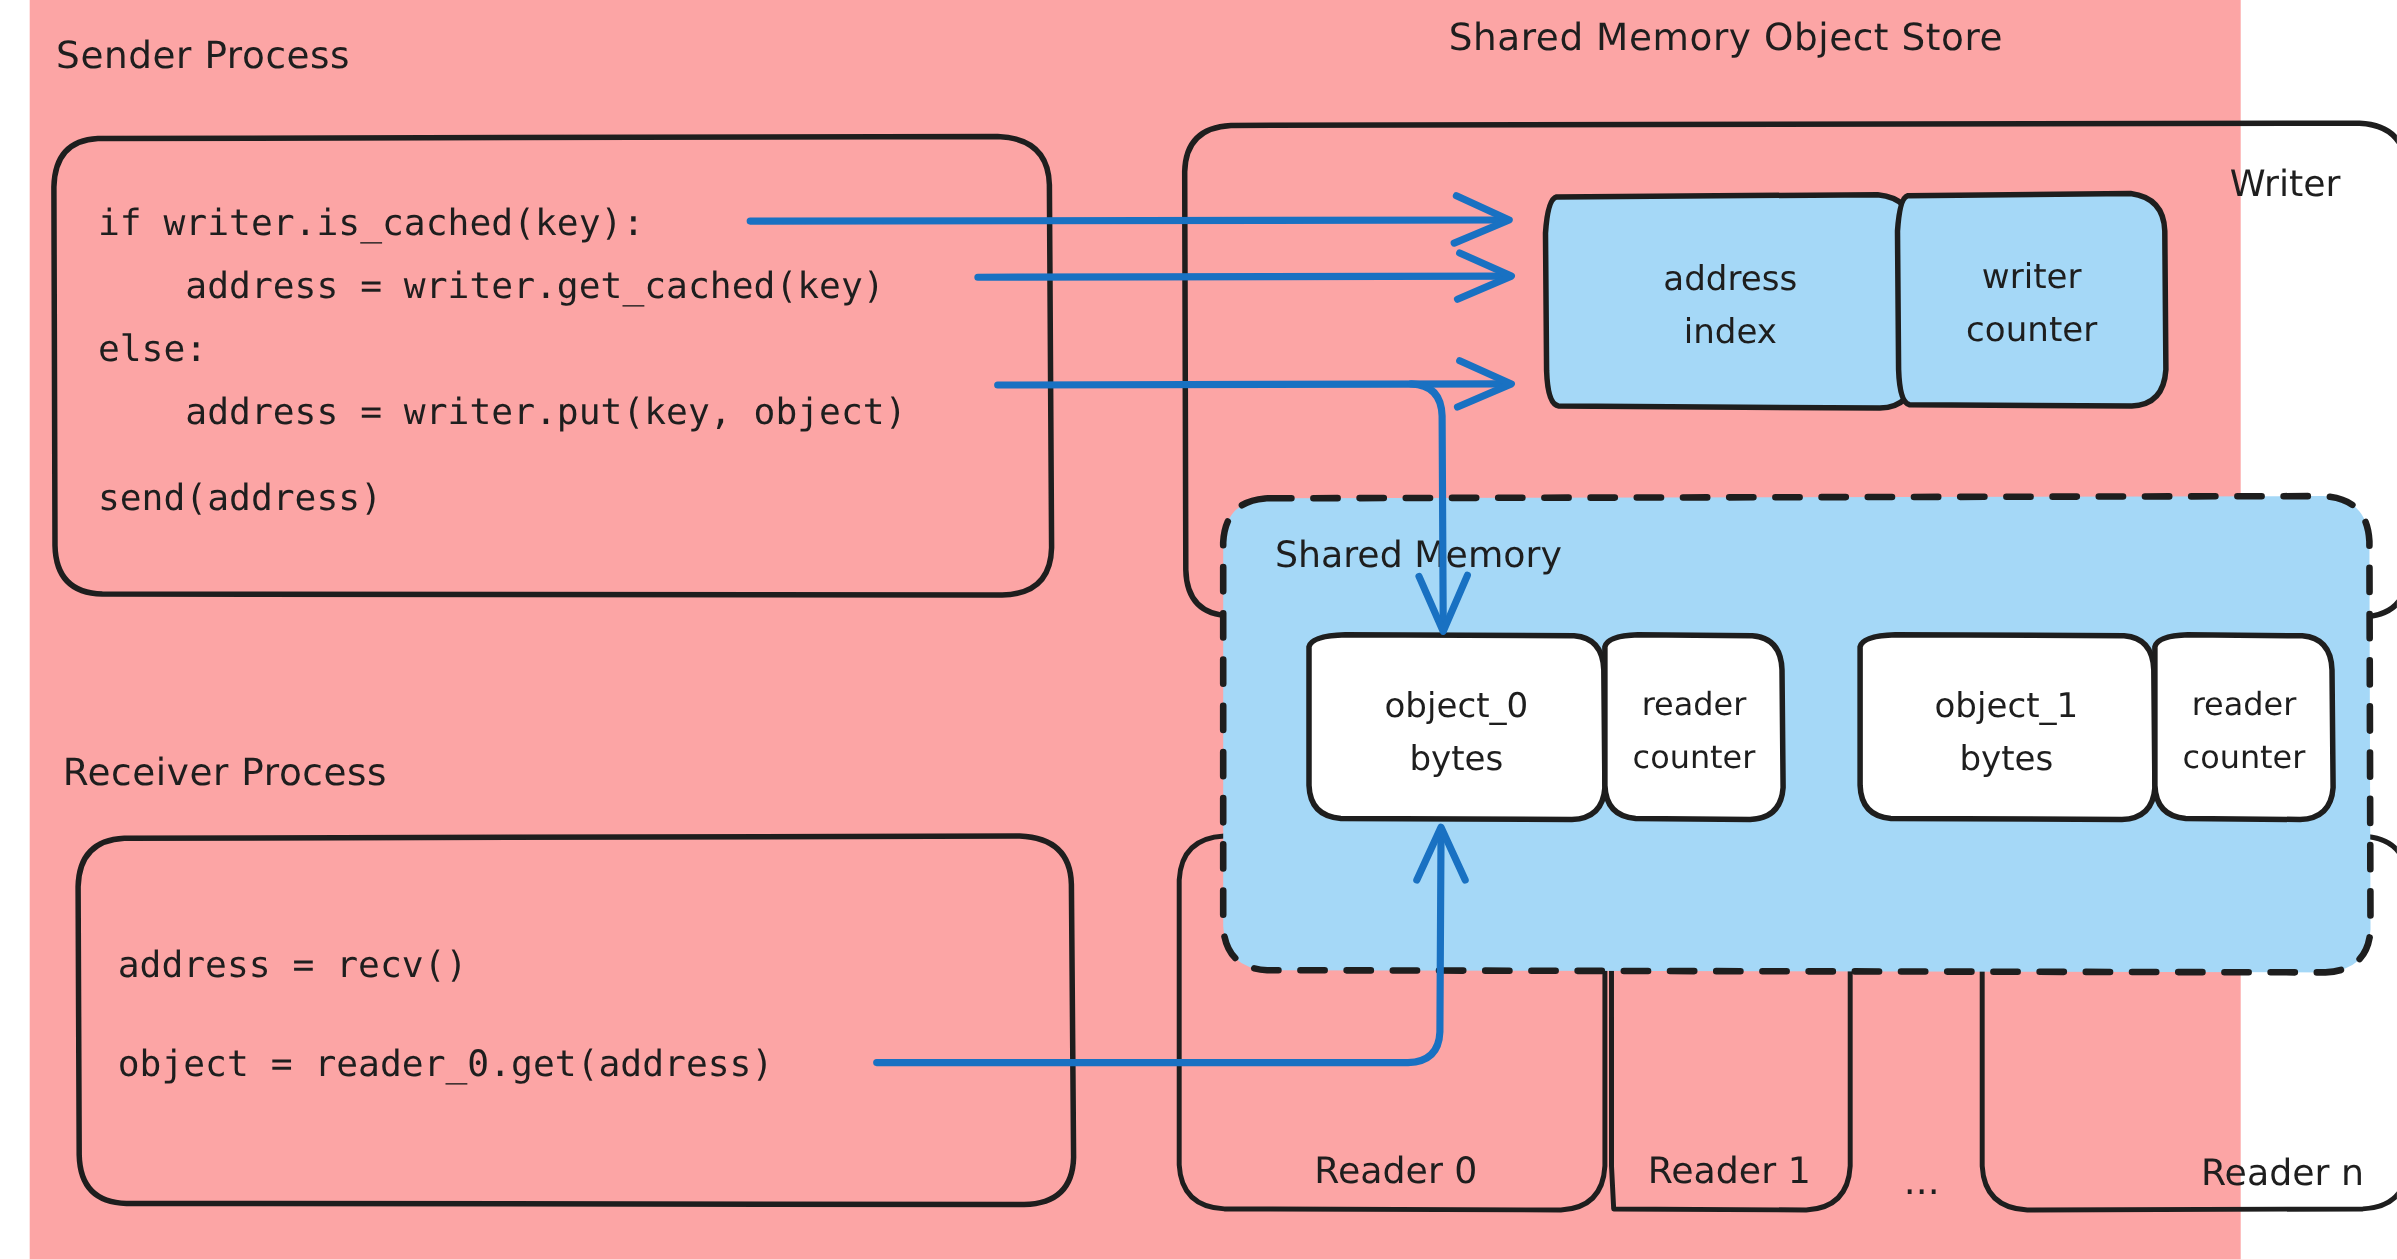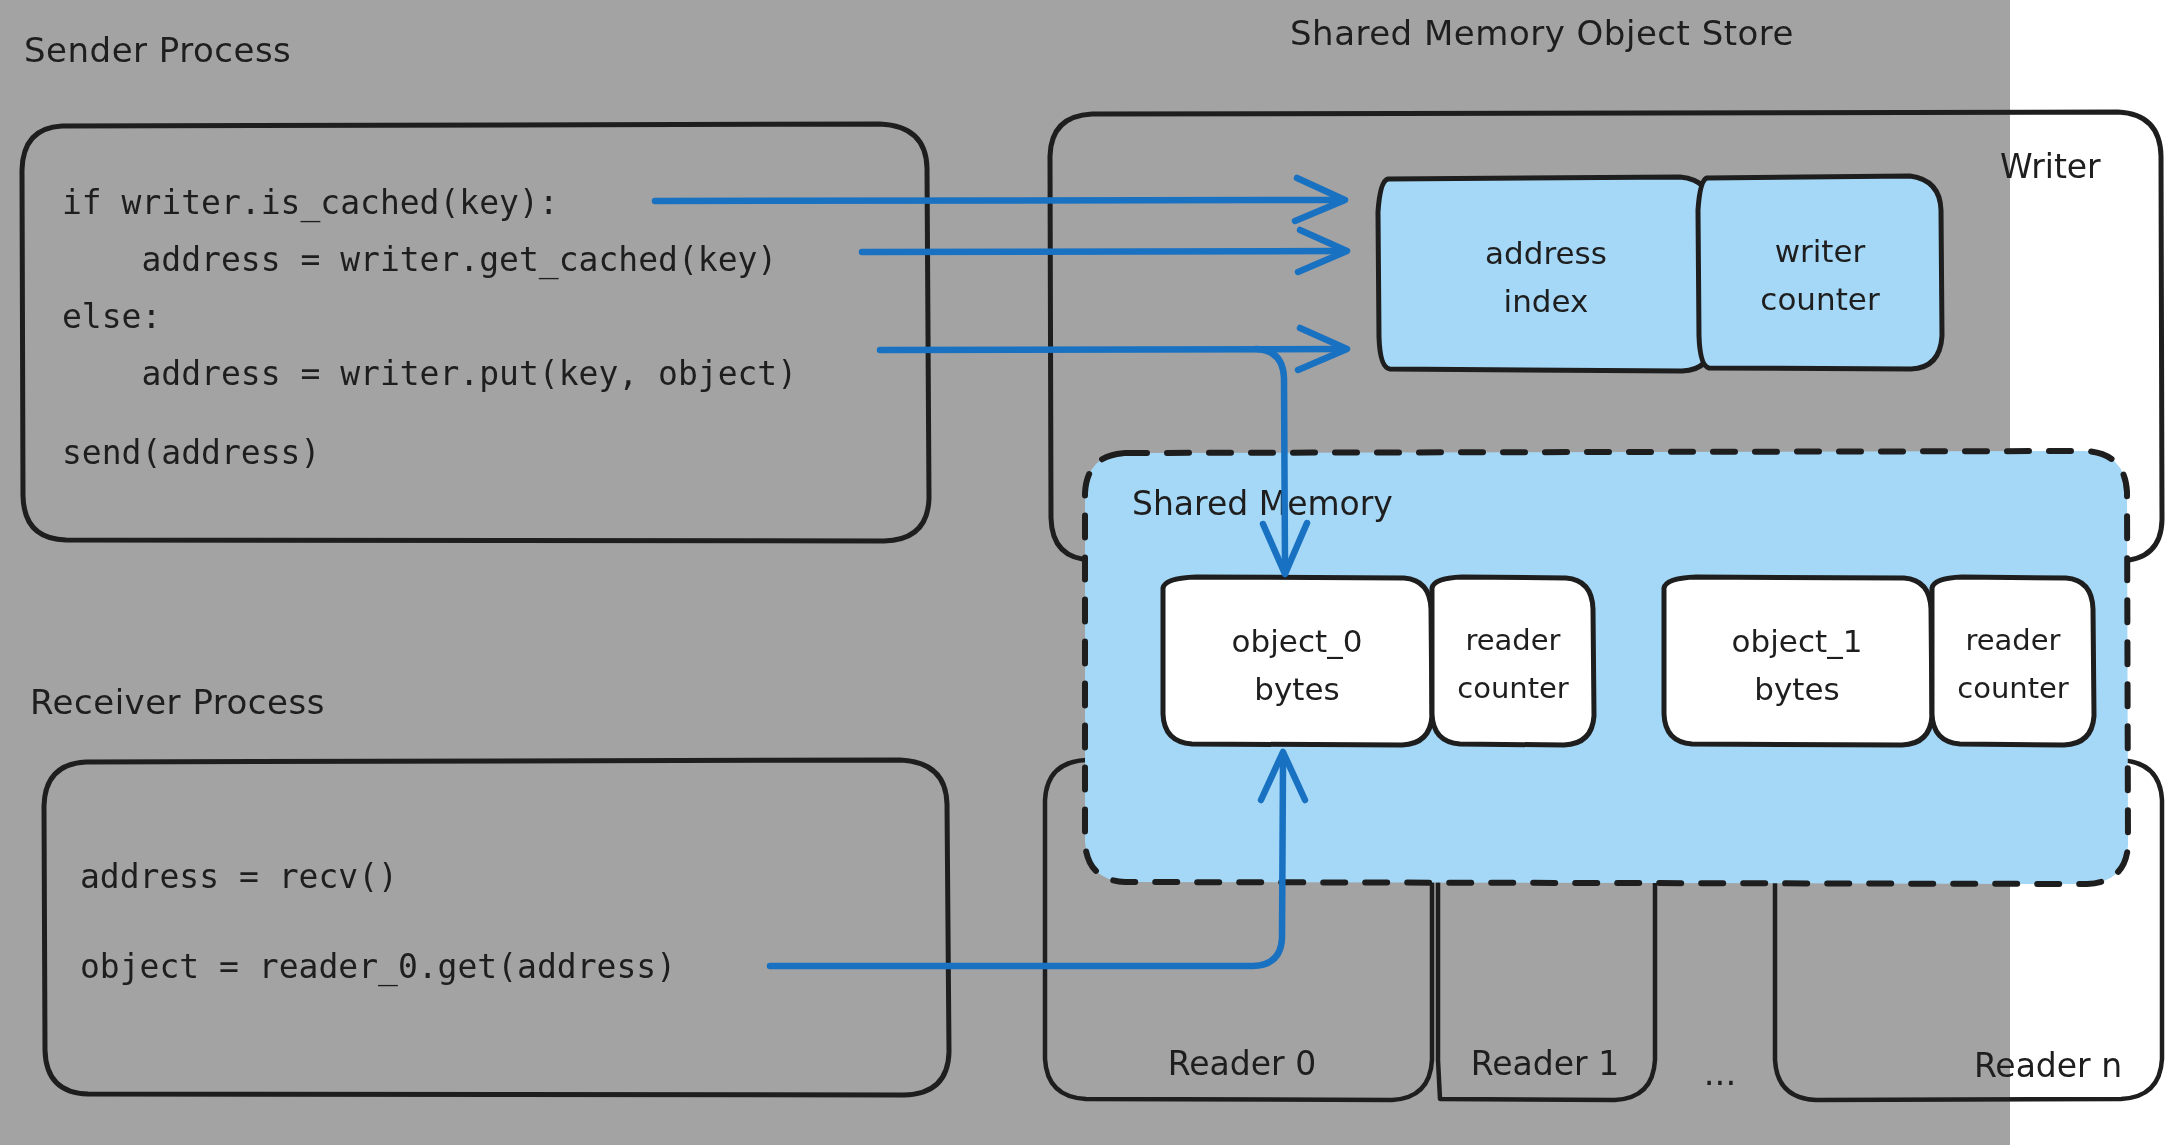--- a/index.html
+++ b/index.html
@@ -10,21 +10,22 @@
   body {
     width: 2179px;
     height: 1145px;
     overflow: hidden;
     font-family: "DejaVu Sans", sans-serif;
   }
   #diagram-root {
     position: relative;
     width: 2010px;
     height: 1145px;
-    background: #a3a3a3;
+    background: #fca5a5;
+    margin-left: 27px;
   }
   svg.canvas {
     position: absolute;
     top: 0;
     left: 0;
     width: 2179px;
     height: 1145px;
     display: block;
   }
   

